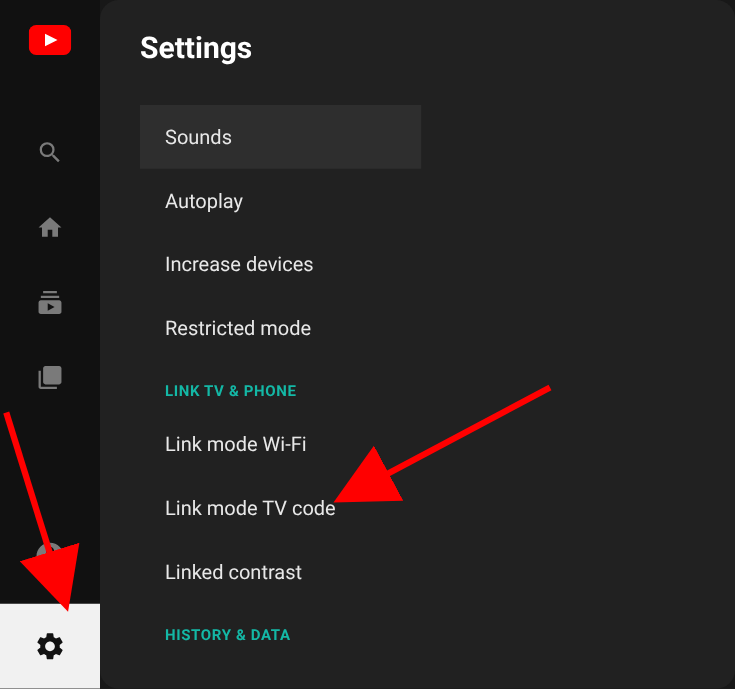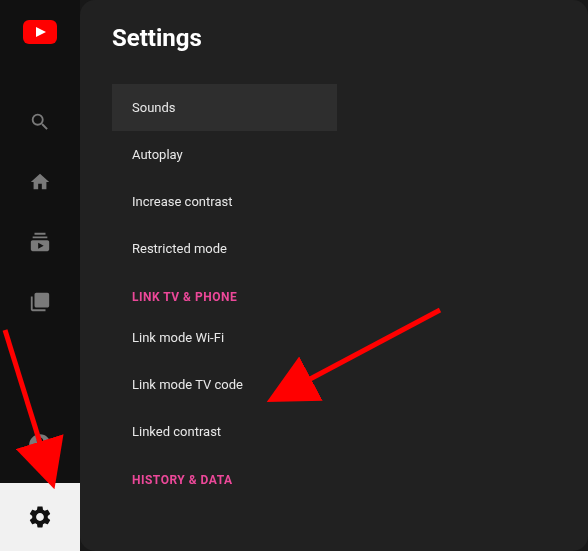--- a/index.html
+++ b/index.html
@@ -71,30 +71,30 @@
       font-size: 24px;
       font-weight: 700;
       margin-bottom: 32px;
     }
     .menu-list {
       width: 225px;
     }
     .menu-item {
       padding: 16px 20px;
       color: #e8e8e8;
-      font-size: 13px;
+      font-size: 16px;
       font-weight: 400;
       cursor: pointer;
     }
     .menu-item.selected {
       background: #2e2e2e;
     }
     .menu-header {
       padding: 18px 20px 10px 20px;
-      color: #ec4899;
+      color: #14b8a6;
       font-size: 12px;
       font-weight: 700;
       letter-spacing: 0.5px;
       text-transform: uppercase;
     }
     .arrow {
       position: absolute;
       pointer-events: none;
     }
     .arrow svg {
@@ -144,21 +144,21 @@
         </svg>
       </div>
     </div>
   </div>
 
   <div class="main">
     <h1 class="page-title">Settings</h1>
     <div class="menu-list">
       <div class="menu-item selected">Sounds</div>
       <div class="menu-item">Autoplay</div>
-      <div class="menu-item">Increase contrast</div>
+      <div class="menu-item">Increase devices</div>
       <div class="menu-item">Restricted mode</div>
       <div class="menu-header">LINK TV &amp; PHONE</div>
       <div class="menu-item">Link mode Wi-Fi</div>
       <div class="menu-item">Link mode TV code</div>
       <div class="menu-item">Linked contrast</div>
       <div class="menu-header">HISTORY &amp; DATA</div>
     </div>
   </div>
 </div>
 

